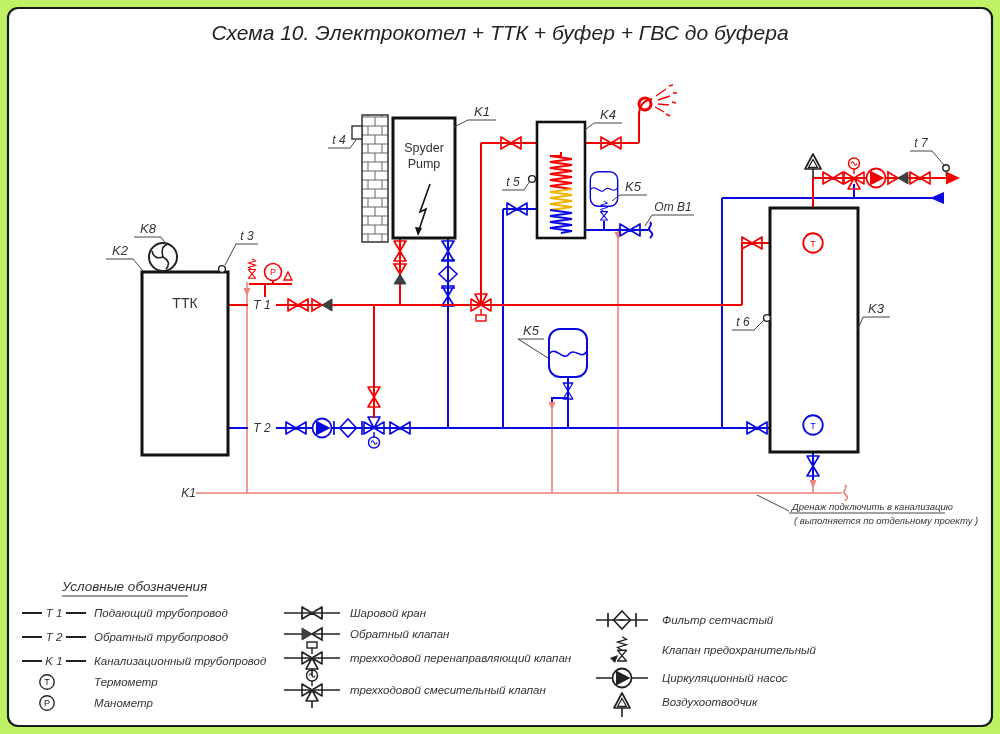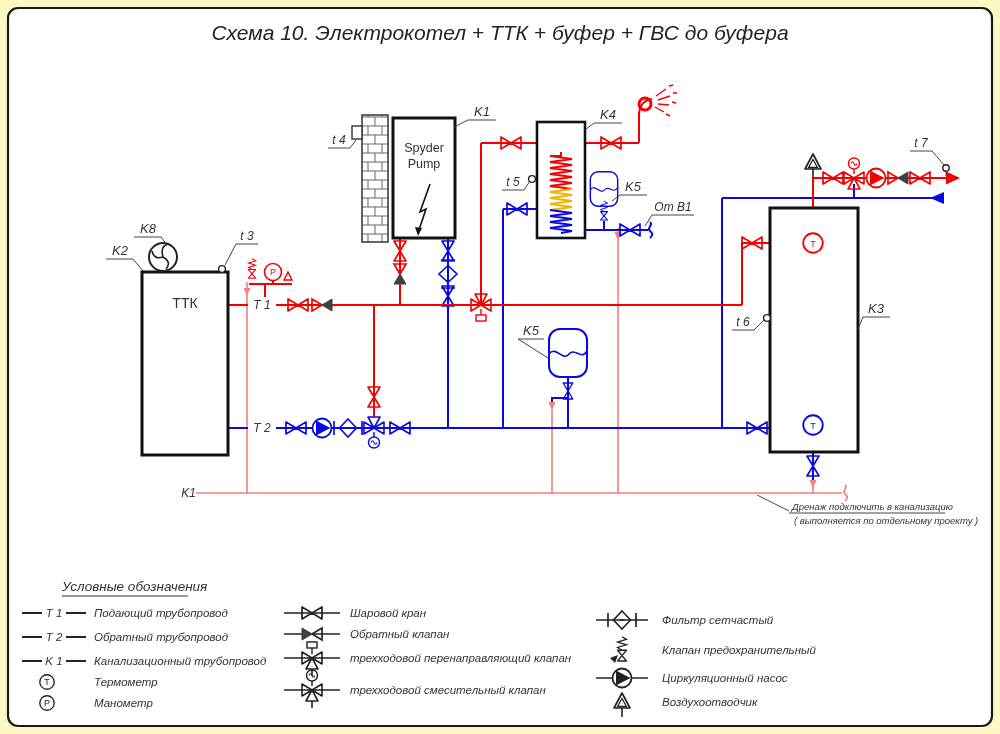--- a/index.html
+++ b/index.html
@@ -1,16 +1,16 @@
 <!DOCTYPE html>
 <html><head>
 <meta charset="utf-8">
 <style>
   html,body{margin:0;padding:0;background:#ffffff}
-  .stage{width:1000px;height:734px;position:relative;background:#fef9c3}
+  .stage{width:1000px;height:734px;position:relative;background:#bef264}
   svg text{font-family:"Liberation Sans",sans-serif;fill:#3a3a3a}
   .title{font-size:21px;font-style:italic;fill:#222}
   .tag{font-size:13px;font-style:italic;fill:#333}
   .sn{font-size:12px;font-style:italic;fill:#333}
   .pl{font-size:12px;font-style:italic;fill:#333}
   .lb{font-size:11.5px;font-style:italic;fill:#333}
   .hd{font-size:13.5px;font-style:italic;fill:#333}
   .nt{font-size:9.5px;font-style:italic;fill:#333}
   .eq{font-size:12.5px;fill:#333}
   .gl{font-size:9px;fill:currentColor;font-style:normal}

